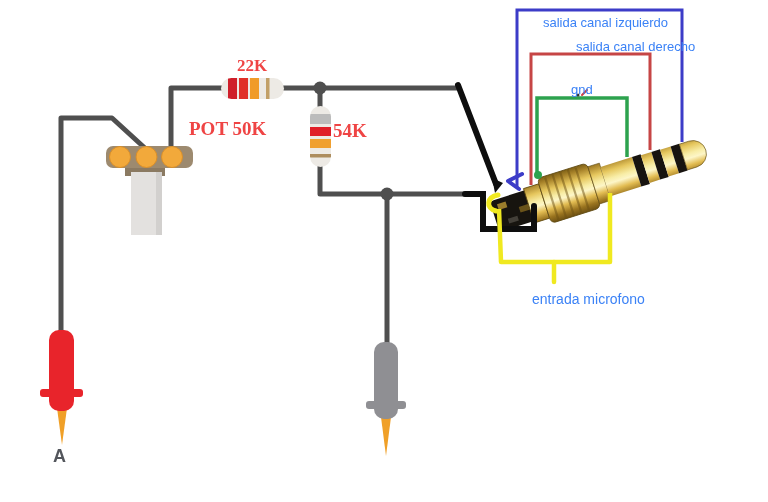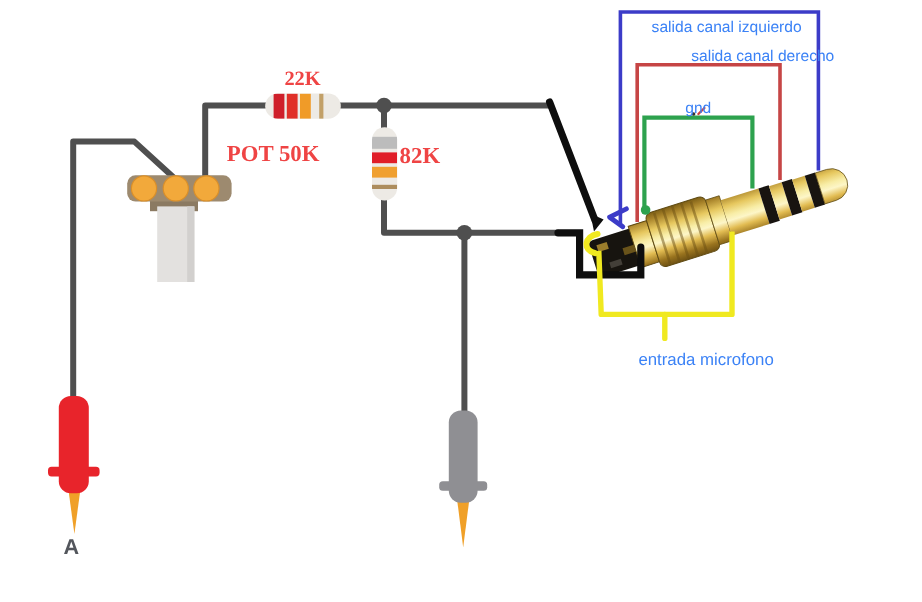--- a/index.html
+++ b/index.html
@@ -122,15 +122,15 @@
   <circle cx="578" cy="95" r="1.5" fill="#333333"></circle>
   <path d="M582,95 L587,90" stroke="#d04040" stroke-width="2" fill="none" stroke-linecap="round"></path>
 </svg>
 
 <div class="lbl lbl-sm" style="left:543px;top:16px;">salida canal izquierdo</div>
 <div class="lbl lbl-sm" style="left:576px;top:40px;">salida canal derecho</div>
 <div class="lbl lbl-sm" style="left:557px;top:83px;margin-left:14px;">gnd</div>
 <div class="lbl lbl-sm" style="left:532px;top:292px;font-size:14px;">entrada microfono</div>
 <div class="lbl lbl-serif" style="left:237px;top:57px;font-size:17px;">22K</div>
 <div class="lbl lbl-serif" style="left:177px;top:119px;font-size:19px;margin-left:12px;">POT 50K</div>
-<div class="lbl lbl-serif" style="left:333px;top:121px;font-size:19px;">82K</div>
+<div class="lbl lbl-serif" style="left:333px;top:121px;font-size:19px;">54K</div>
 <div class="lbl lbl-probe" style="left:53px;top:447px;font-size:18px;">A</div>
 </div>
 
 </body></html>

